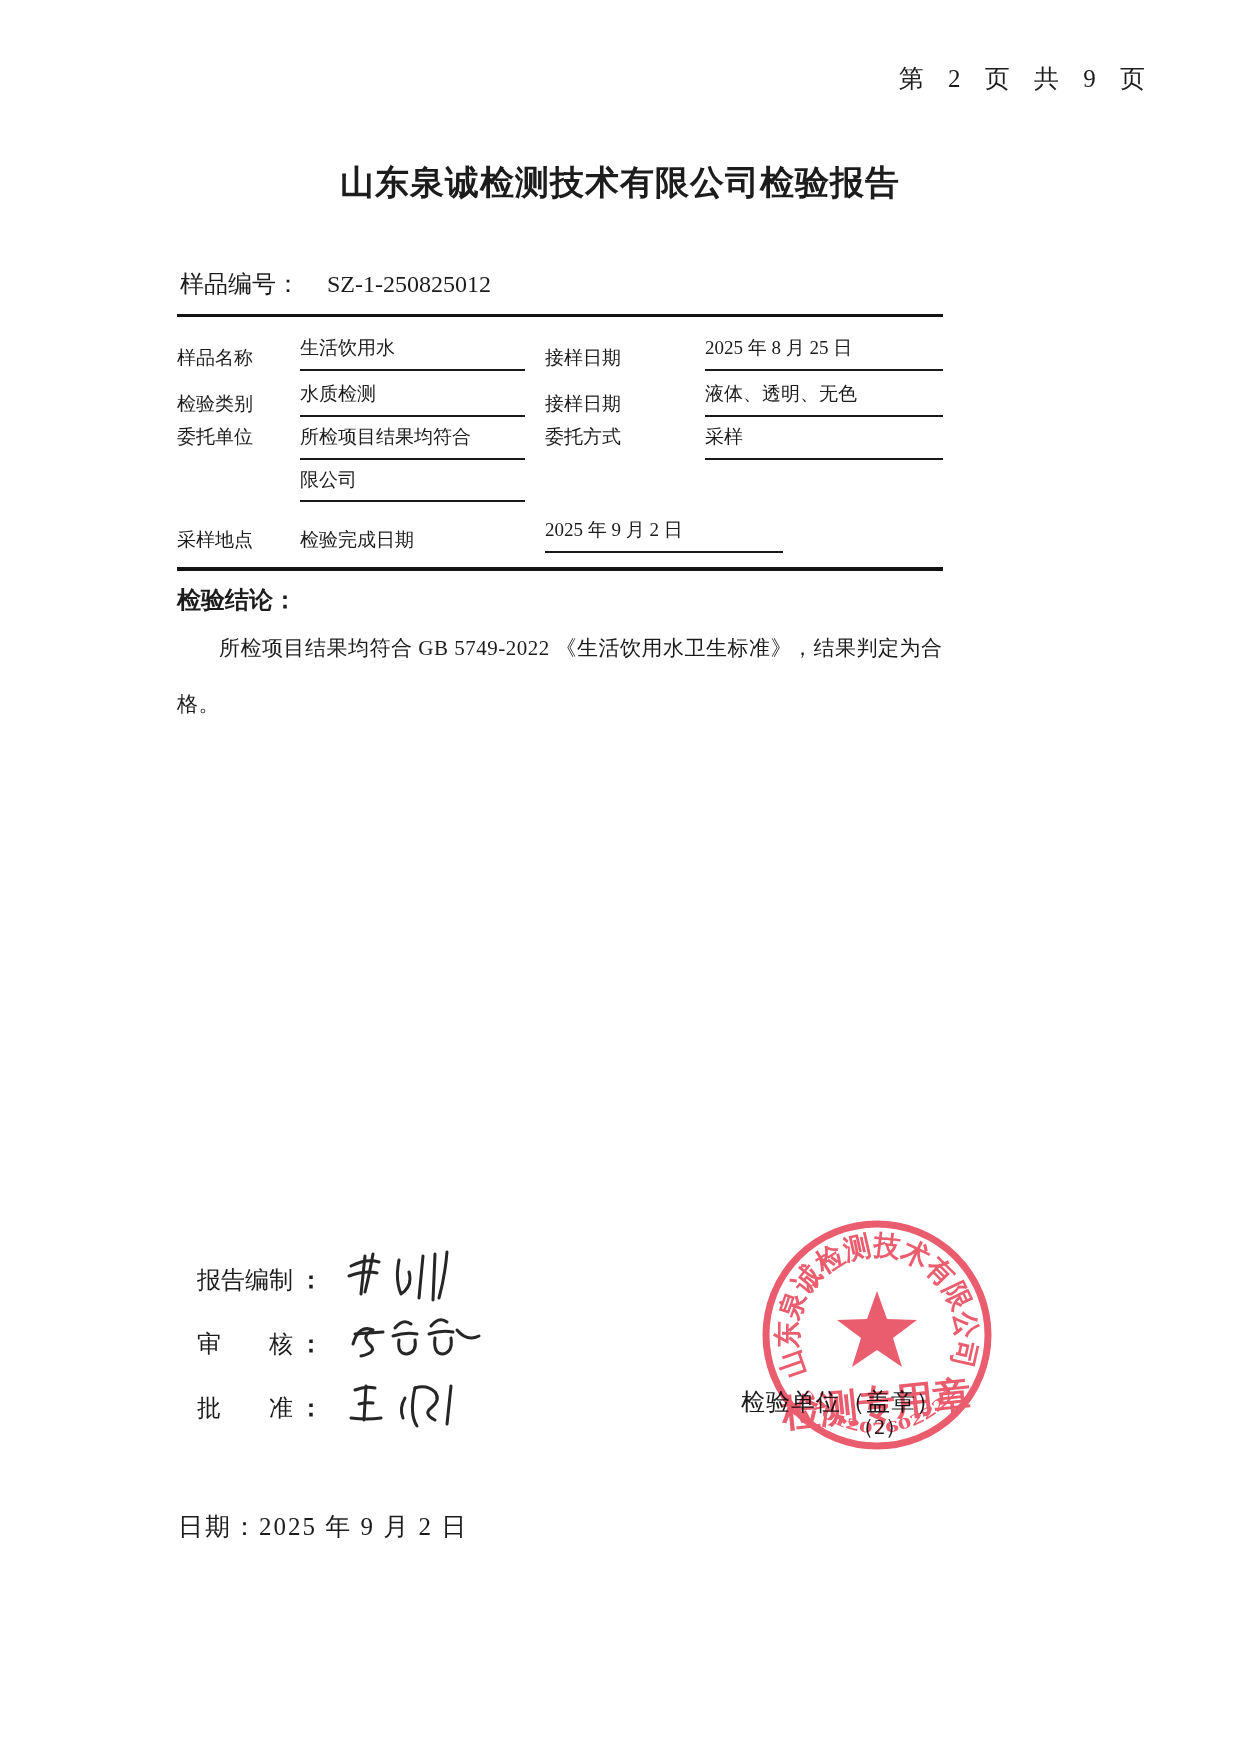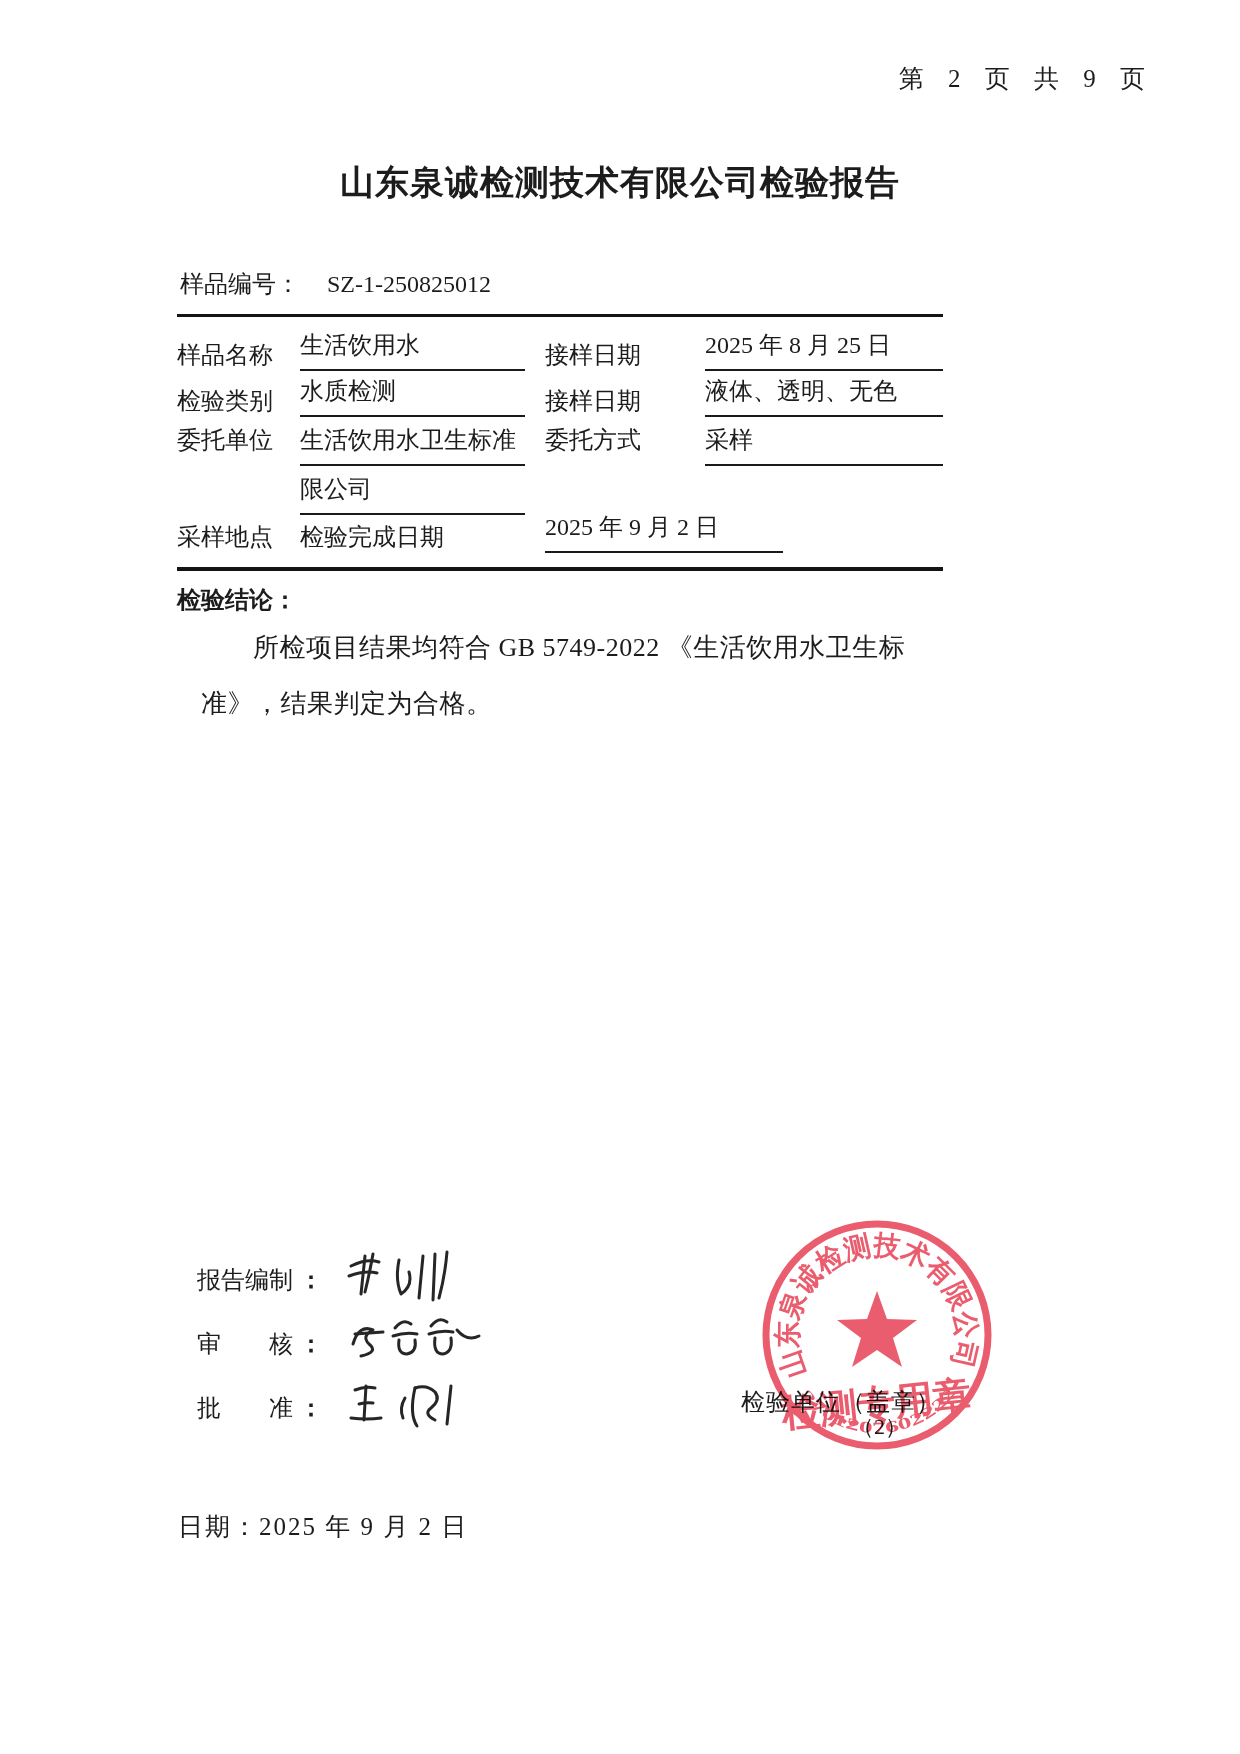--- a/index.html
+++ b/index.html
@@ -38,38 +38,38 @@
   }
   .trow{
     display:grid;
     grid-template-columns:123px 245px 160px 238px;
     align-items:end;
   }
   .r1{height:50px;}
   .r2{height:46px;}
   .r3{height:80px;align-items:start;padding-top:4px;}
   .r4{height:52px;}
-  .cell{font-size:24px;line-height:1.3;padding-bottom:4px;}
+  .cell{font-size:19px;line-height:1.3;padding-bottom:4px;}
   .uline{
     display:inline-block;
     border-bottom:2px solid #1a1a1a;
     padding-bottom:8px;
   }
   .w1{width:225px;}
   .w2{width:238px;}
   .block{display:block;margin-bottom:8px;}
 
   .conclusion-label{
     position:absolute;top:584px;left:177px;
     font-size:24px;font-weight:700;
   }
   .conclusion-text{
     position:absolute;top:620px;left:177px;width:778px;
-    font-size:26px;line-height:56px;
-    text-indent:2em;letter-spacing:.5px;margin-left:24px;
+    font-size:21px;line-height:56px;
+    text-indent:2em;letter-spacing:.5px;
   }
 
   .signoff{
     position:absolute;top:1248px;left:197px;
   }
   .sig-row{
     display:flex;align-items:center;height:64px;white-space:nowrap;
   }
   .sig-label{font-size:24px;font-weight:400;}
   .sig-colon{font-size:24px;font-weight:700;margin-left:6px;}
@@ -120,21 +120,21 @@
     </div>
     <div class="trow r2">
       <div class="cell">检验类别</div>
       <div class="cell"><span class="uline w1">水质检测</span></div>
       <div class="cell">接样日期</div>
       <div class="cell"><span class="uline w2">液体、透明、无色</span></div>
     </div>
     <div class="trow r3">
       <div class="cell">委托单位</div>
       <div class="cell">
-        <span class="uline w1 block">生活饮用水卫生标准</span>
+        <span class="uline w1 block">所检项目结果均符合</span>
         <span class="uline w1 block">限公司</span>
       </div>
       <div class="cell">委托方式</div>
       <div class="cell"><span class="uline w2">采样</span></div>
     </div>
     <div class="trow r4">
       <div class="cell">采样地点</div>
       <div class="cell">检验完成日期</div>
       <div class="cell"><span class="uline w2">2025 年 9 月 2 日</span></div>
     </div>

